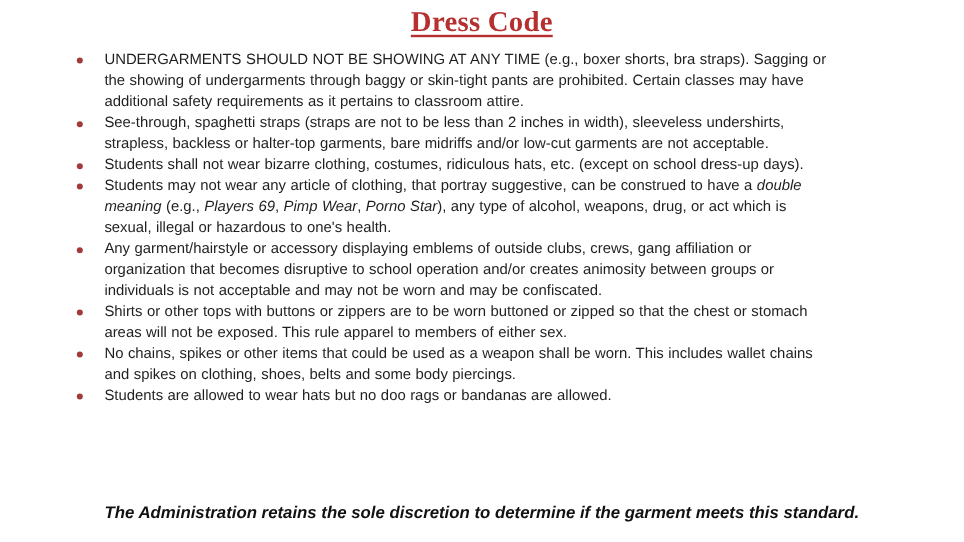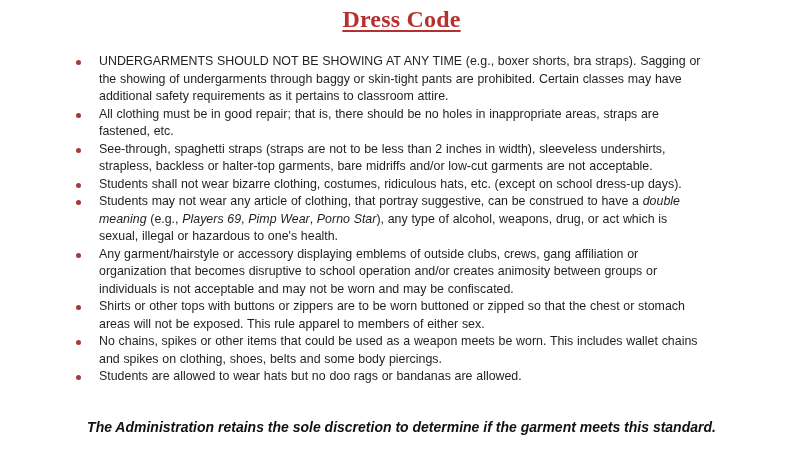--- a/index.html
+++ b/index.html
@@ -38,21 +38,21 @@
     .title span {
       text-decoration: underline;
       text-decoration-thickness: 2px;
       text-underline-offset: 3px;
     }
     .list {
       position: absolute;
       left: 0;
       top: 37px;
       width: 718px;
-      margin: 16px;
+      margin: 4px;
       padding: 0;
       list-style: none;
     }
     .item {
       position: relative;
       padding-left: 83px;
       padding-right: 30px;
       font-size: 12.4px;
       line-height: 17.5px;
       color: #1f1f1f;
@@ -90,45 +90,41 @@
     <span>Dress Code</span>
   </div>
 
   <ul class="list">
     <li class="item">
       <span class="bullet"></span>
       <span class="item-text">UNDERGARMENTS SHOULD NOT BE SHOWING AT ANY TIME (e.g., boxer shorts, bra straps).  Sagging or the showing of undergarments through baggy or skin-tight pants are prohibited.  Certain classes may have additional safety requirements as it pertains to classroom attire.</span>
     </li>
     <li class="item">
       <span class="bullet"></span>
-      <span class="item-text">All clothing must be in good repair; that is, there should be no holes in inappropriate areas, straps are fastened, etc.</span>
-    </li>
-    <li class="item">
-      <span class="bullet"></span>
       <span class="item-text">See-through, spaghetti straps (straps are not to be less than 2 inches in width), sleeveless undershirts, strapless, backless or halter-top garments, bare midriffs and/or low-cut garments are not acceptable.</span>
     </li>
     <li class="item">
       <span class="bullet"></span>
       <span class="item-text">Students shall not wear bizarre clothing, costumes, ridiculous hats, etc. (except on school dress-up days).</span>
     </li>
     <li class="item">
       <span class="bullet"></span>
       <span class="item-text"><span>Students may not wear any article of clothing, that portray suggestive, can be  construed to have a </span><em>double meaning</em><span> (e.g., </span><em>Players 69</em><span>, </span><em>Pimp Wear</em><span>, </span><em>Porno Star</em><span>), any type of alcohol, weapons, drug, or act which is sexual, illegal or hazardous to one's health.</span></span>
     </li>
     <li class="item">
       <span class="bullet"></span>
       <span class="item-text">Any garment/hairstyle or accessory displaying emblems of outside clubs, crews,  gang   affiliation or organization that becomes disruptive to school operation and/or creates animosity between groups or individuals is not acceptable and may not be worn and may be confiscated.</span>
     </li>
     <li class="item">
       <span class="bullet"></span>
       <span class="item-text">Shirts or other tops with buttons or zippers are to be worn buttoned or zipped so that the chest or stomach areas will not be exposed. This rule apparel to members of either sex.</span>
     </li>
     <li class="item">
       <span class="bullet"></span>
-      <span class="item-text">No chains, spikes or other items that could be used as a weapon meets be worn.  This includes wallet chains and spikes on clothing, shoes, belts and some body piercings.</span>
+      <span class="item-text">No chains, spikes or other items that could be used as a weapon shall be worn.  This includes wallet chains and spikes on clothing, shoes, belts and some body piercings.</span>
     </li>
     <li class="item">
       <span class="bullet"></span>
       <span class="item-text">Students are allowed to wear hats but no doo rags or bandanas are allowed.</span>
     </li>
   </ul>
 
   <div class="footer">The Administration retains the sole discretion to determine if the garment meets this standard.</div>
 </div>
 

